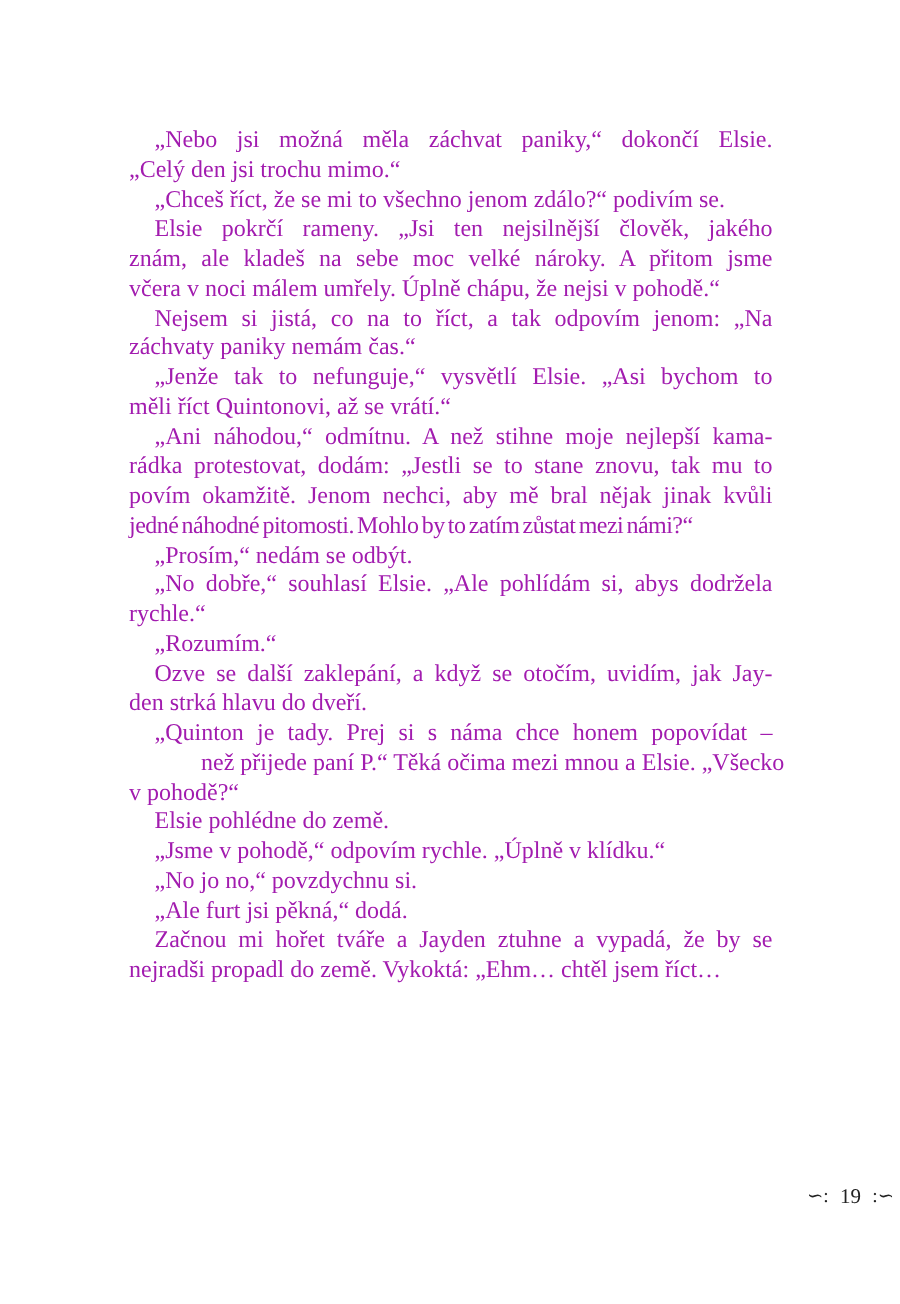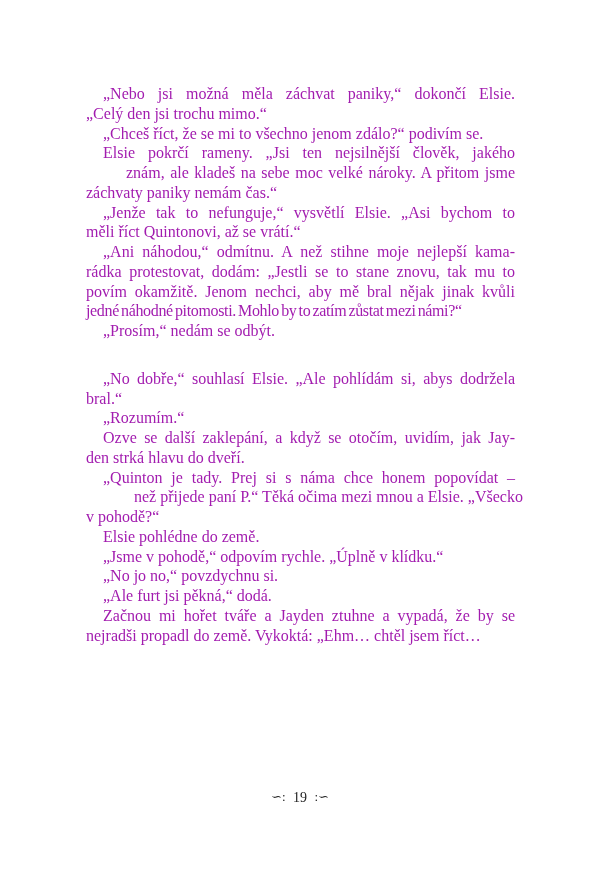--- a/index.html
+++ b/index.html
@@ -43,21 +43,21 @@
     }
     .line.tight {
       letter-spacing: -0.35px;
       word-spacing: -1.5px;
     }
     .folio {
       position: absolute;
       left: 0;
       width: 600px;
       top: 789px;
-      text-align: center;
+      text-align: right;
       font-family: "Liberation Serif", "DejaVu Serif", serif;
       font-size: 14px;
       color: #222;
     }
     .folio .orn {
       display: inline-block;
       font-size: 13px;
       vertical-align: 1px;
       margin: 0 4px;
     }
@@ -69,41 +69,43 @@
   <div class="text-block" id="text-block">
       <div class="para-wrap">
         <span class="line indent" style="word-spacing: 0px;">„Nebo jsi možná měla záchvat paniky,“ dokončí Elsie.</span>
         <span class="line last">„Celý den jsi trochu mimo.“</span>
       </div>
       <div class="para-wrap">
         <span class="line indent last">„Chceš říct, že se mi to všechno jenom zdálo?“ podivím se.</span>
       </div>
       <div class="para-wrap">
         <span class="line indent" style="word-spacing: 0px;">Elsie pokrčí rameny. „Jsi ten nejsilnější člověk, jakého</span>
-        <span class="line" style="word-spacing: 0px; margin-left: 40px;">znám, ale kladeš na sebe moc velké nároky. A přitom jsme</span>
+        <span class="line" style="word-spacing: 0px;">znám, ale kladeš na sebe moc velké nároky. A přitom jsme</span>
+        <span class="line last">včera v noci málem umřely. Úplně chápu, že nejsi v pohodě.“</span>
       </div>
       <div class="para-wrap">
+        <span class="line indent" style="word-spacing: 0px;">Nejsem si jistá, co na to říct, a tak odpovím jenom: „Na</span>
         <span class="line last">záchvaty paniky nemám čas.“</span>
       </div>
       <div class="para-wrap">
         <span class="line indent" style="word-spacing: 0px;">„Jenže tak to nefunguje,“ vysvětlí Elsie. „Asi bychom to</span>
         <span class="line last">měli říct Quintonovi, až se vrátí.“</span>
       </div>
       <div class="para-wrap">
         <span class="line indent" style="word-spacing: 0px;">„Ani náhodou,“ odmítnu. A než stihne moje nejlepší kama-</span>
         <span class="line" style="word-spacing: 0px;">rádka protestovat, dodám: „Jestli se to stane znovu, tak mu to</span>
         <span class="line" style="word-spacing: 0px;">povím okamžitě. Jenom nechci, aby mě bral nějak jinak kvůli</span>
         <span class="line last tight">jedné náhodné pitomosti. Mohlo by to zatím zůstat mezi námi?“</span>
       </div>
       <div class="para-wrap">
         <span class="line indent last">„Prosím,“ nedám se odbýt.</span>
       </div>
       <div class="para-wrap">
-        <span class="line indent" style="word-spacing: 0px; margin-top: 28px;">„No dobře,“ souhlasí Elsie. „Ale pohlídám si, abys dodržela</span>
-        <span class="line last">bral.“</span>
+        <span class="line indent" style="word-spacing: 0px;">„No dobře,“ souhlasí Elsie. „Ale pohlídám si, abys dodržela</span>
+        <span class="line last">rychle.“</span>
       </div>
       <div class="para-wrap">
         <span class="line indent last">„Rozumím.“</span>
       </div>
       <div class="para-wrap">
         <span class="line indent" style="word-spacing: 0px;">Ozve se další zaklepání, a když se otočím, uvidím, jak Jay-</span>
         <span class="line last">den strká hlavu do dveří.</span>
       </div>
       <div class="para-wrap">
         <span class="line indent" style="word-spacing: 0px; text-align: center;">„Quinton je tady. Prej si s náma chce honem popovídat –</span>

